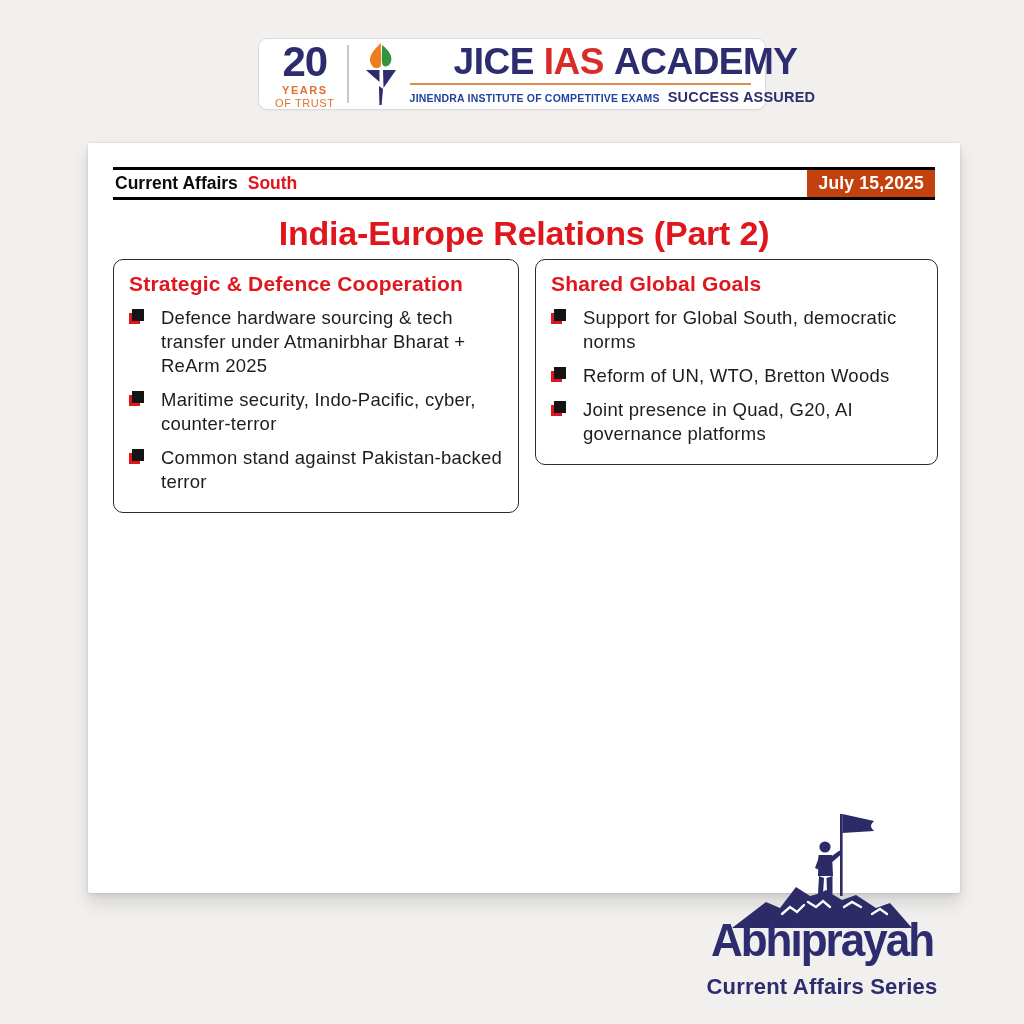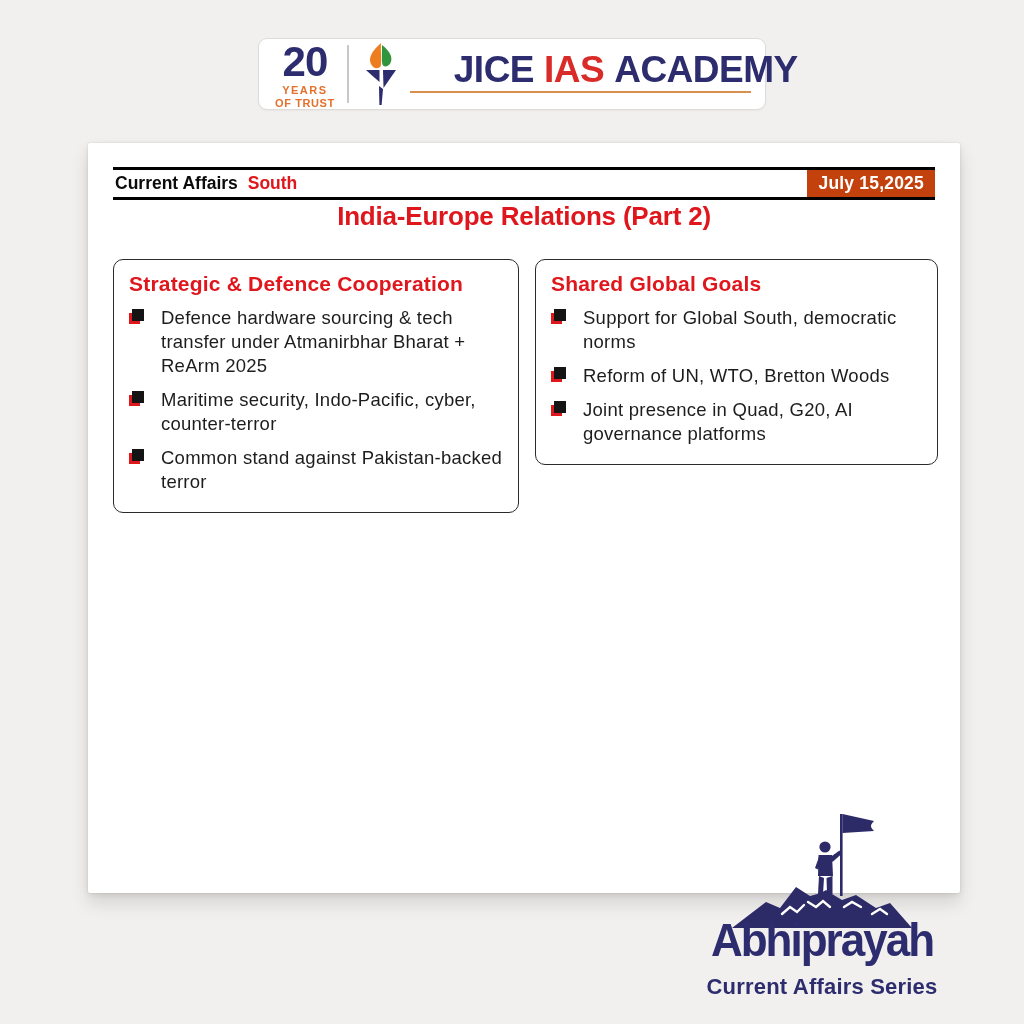--- a/index.html
+++ b/index.html
@@ -17,21 +17,21 @@
   
   .banner{
     position:absolute;left:258px;top:38px;width:508px;height:72px;
     background:#fff;border:1px solid #dddcd8;border-radius:9px;
     box-shadow:0 1px 2px rgba(0,0,0,.04);
     display:flex;align-items:center;padding:4px 14px 4px 16px;
   }
   .years{flex:0 0 auto;text-align:center;line-height:1;margin-top:2px;}
   .years .y-num{font-size:42px;font-weight:800;color:var(--navy);letter-spacing:-1px;}
   .years .y-lbl{font-size:11px;font-weight:700;color:var(--orange);letter-spacing:1.5px;margin-top:2px;}
-  .years .y-lbl2{font-size:11px;font-weight:700;color:var(--orange);letter-spacing:.6px;margin-top:2px;}
+  .years .y-lbl2{font-size:11px;font-weight:400;color:var(--orange);letter-spacing:.6px;margin-top:2px;}
   .v-divider{width:2px;height:58px;background:#c9c8c4;margin:0 9px 0 12px;flex:0 0 auto;}
   .torch{flex:0 0 auto;margin:0 8px 0 2px;}
   .brand{flex:1 1 auto;min-width:0;}
   .brand-row{white-space:nowrap;line-height:1;letter-spacing:-.5px;margin-left:44px;}
   .brand-row .b-navy{font-size:37px;font-weight:800;color:var(--navy);}
   .brand-row .b-red{font-size:37px;font-weight:800;color:#d92b28;margin:0 6px;}
   .brand-rule{height:2px;background:#d9904f;margin:3px 0 4px 0;}
   .brand-sub{display:flex;align-items:baseline;justify-content:space-between;white-space:nowrap;}
   .tagline{font-size:10.5px;font-weight:700;color:var(--blue);letter-spacing:.2px;}
   .motto{font-size:14.5px;font-weight:800;color:var(--navy);margin-left:8px;letter-spacing:.2px;}
@@ -48,22 +48,22 @@
     display:flex;align-items:center;justify-content:space-between;
   }
   .series-label{font-size:17.5px;font-weight:700;padding-left:2px;white-space:nowrap;}
   .series-label .sl-black{color:#0c0c0c;}
   .series-label .sl-red{color:var(--red);margin-left:5px;}
   .date-box{
     height:27px;background:#c2410c;color:#fff;font-size:17.5px;font-weight:700;
     display:flex;align-items:center;padding:0 11px;letter-spacing:.2px;
   }
   .page-title{
-    position:absolute;top:58px;left:0;width:100%;text-align:center;margin:0;
-    font-size:26px;font-weight:800;color:var(--red);letter-spacing:-.2px;
+    position:absolute;top:71px;left:0;width:100%;text-align:center;margin:0;
+    font-size:34px;font-weight:800;color:var(--red);letter-spacing:-.2px;
   }
 
   .columns{
     position:absolute;left:25px;right:22px;top:116px;
     display:flex;gap:16px;align-items:flex-start;
   }
   .box{
     background:#fff;border:1.6px solid #2b2b2b;border-radius:10px;
     padding:12px 15px 18px 15px;
   }
@@ -104,20 +104,24 @@
       <path d="M23,29 L36,29 L23.5,47 Z" fill="#2d2c6e"></path>
       <path d="M19,45 L23,48 L21.6,64 L19.4,64 Z" fill="#2d2c6e"></path>
     </svg>
     <div class="brand">
       <div class="brand-row">
         <span class="b-navy">JICE</span>
         <span class="b-red">IAS</span>
         <span class="b-navy">ACADEMY</span>
       </div>
       <div class="brand-rule"></div>
+      <div class="brand-sub">
+        <span class="tagline">JINENDRA INSTITUTE OF COMPETITIVE EXAMS</span>
+        <span class="motto">SUCCESS ASSURED</span>
+      </div>
     </div>
   </div>
 
   <div class="card">
 
     <div class="card-header">
       <div class="series-label">
         <span class="sl-black">Current Affairs</span>
         <span class="sl-red">South</span>
       </div>

